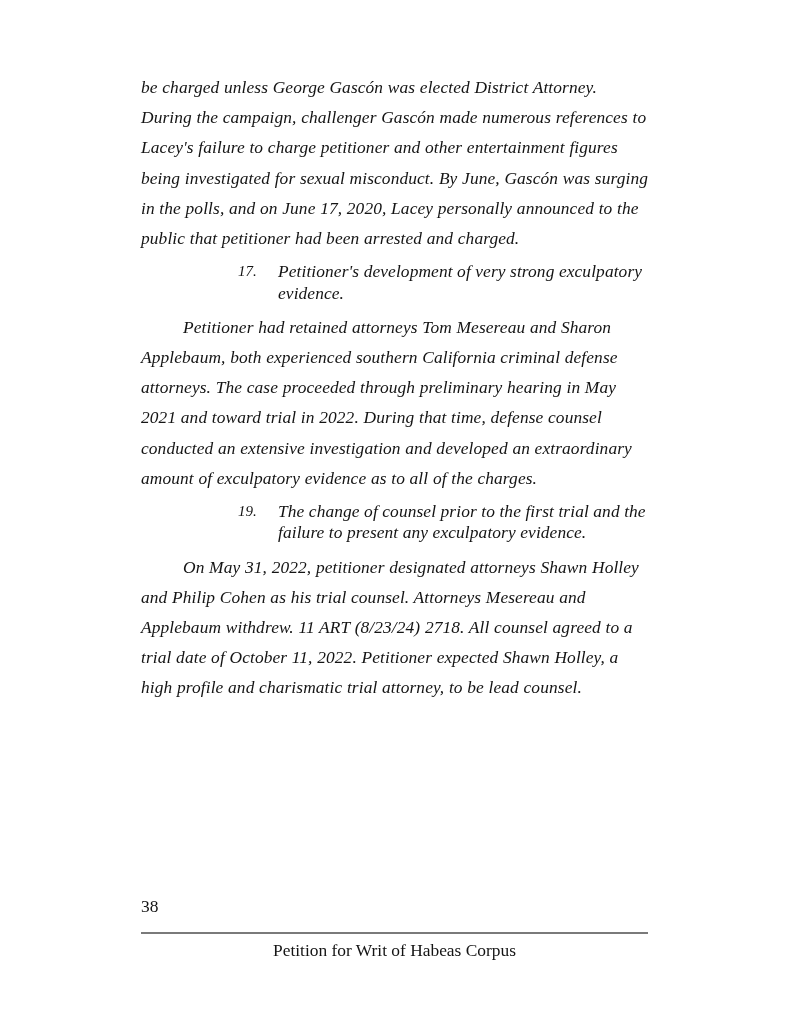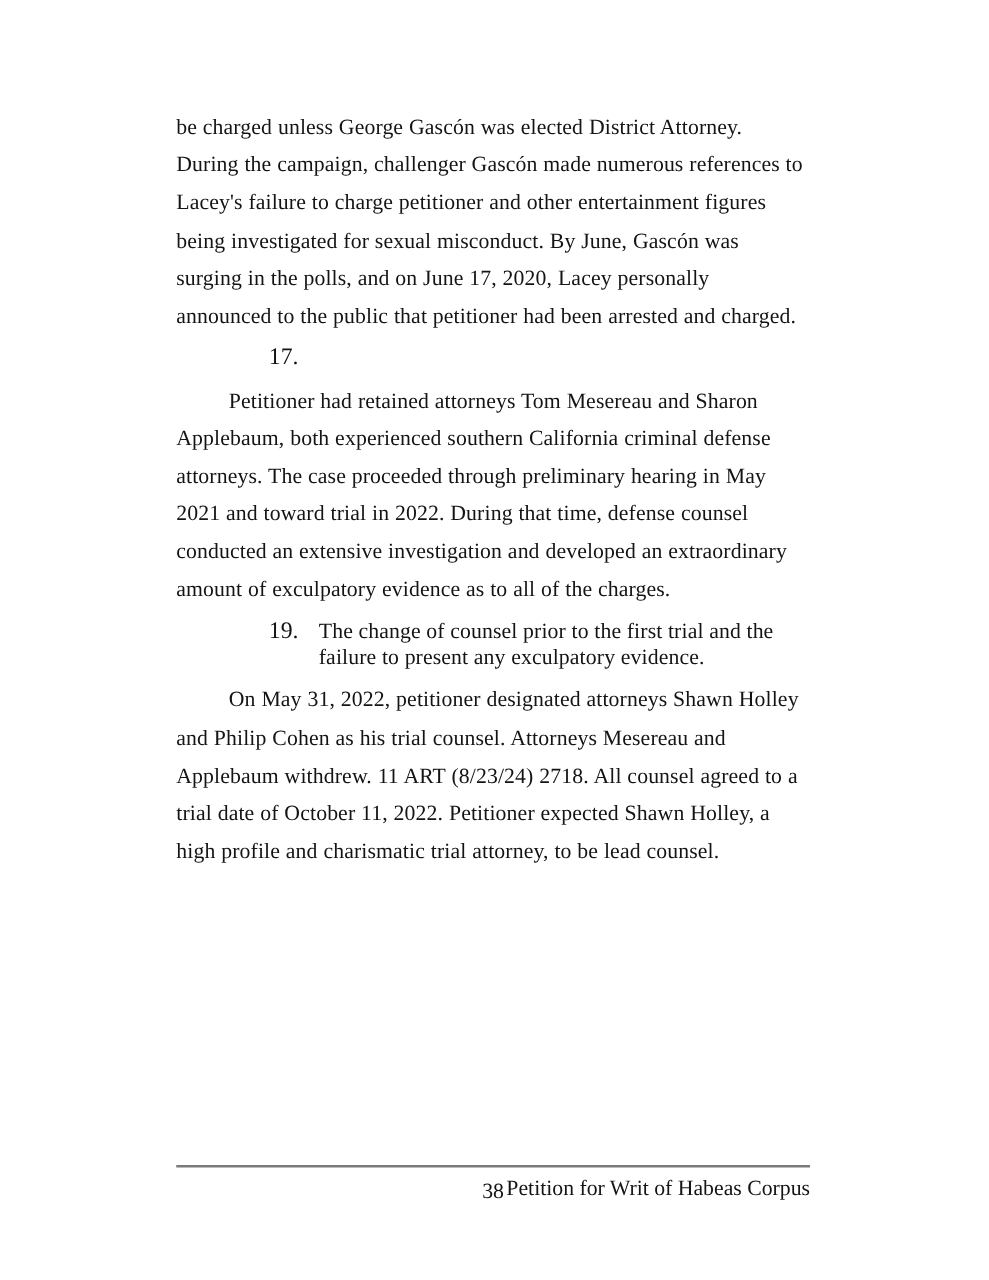--- a/index.html
+++ b/index.html
@@ -22,22 +22,23 @@
     top: 0;
     width: 791px;
     height: 1024px;
     background: #ffffff;
   }
 
   
   .content {
     position: absolute;
     left: 141px;
-    top: 86px;
+    top: 72px;
     width: 507px;
+    font-style: italic;
   }
 
   .para {
     font-size: 17.4px;
     line-height: 30.2px;
     text-align: left;
     text-indent: 42px;
     margin: 0;
     letter-spacing: 0.1px;
     word-spacing: 0.2px;
@@ -49,70 +50,70 @@
   
   .numbered-heading {
     display: flex;
     margin: 0;
     padding-top: 8px;
     padding-bottom: 8px;
   }
   .numbered-heading .num {
     width: 40px;
     flex: 0 0 40px;
-    margin-left: 74px;
-    font-size: 19px;
+    margin-left: 97px;
+    font-size: 15px;
     line-height: 21.3px;
   }
   .numbered-heading .htext {
     flex: 1 1 auto;
     font-size: 17.4px;
     line-height: 21.3px;
     letter-spacing: 0.1px;
   }
 
   
   .page-number {
     position: absolute;
     left: 141px;
-    top: 942px;
+    top: 896px;
     width: 507px;
-    text-align: center;
     font-size: 17.4px;
     line-height: 20px;
   }
   .footer-rule {
     position: absolute;
     left: 141px;
     top: 932px;
     width: 507px;
     height: 2px;
     background: #7a7a7a;
   }
   .footer-text {
     position: absolute;
     left: 141px;
     top: 938px;
     width: 507px;
-    text-align: right;
+    text-align: center;
     font-size: 17.4px;
     line-height: 24px;
   }
 </style>
 </head>
 <body>
 
 <div class="page">
 
   <div class="content">
 
     <p class="para no-indent">be charged unless George Gascón was elected District Attorney. During the campaign, challenger Gascón made numerous references to Lacey's failure to charge petitioner and other entertainment figures being investigated for sexual misconduct. By June, Gascón was surging in the polls, and on June 17, 2020, Lacey personally announced to the public that petitioner had been arrested and charged.</p>
 
     <div class="numbered-heading">
       <span class="num">17.</span>
+      <span class="htext">Petitioner's development of very strong exculpatory evidence.</span>
     </div>
 
     <p class="para">Petitioner had retained attorneys Tom Mesereau and Sharon Applebaum, both experienced southern California criminal defense attorneys. The case proceeded through preliminary hearing in May 2021 and toward trial in 2022. During that time, defense counsel conducted an extensive investigation and developed an extraordinary amount of exculpatory evidence as to all of the charges.</p>
 
     <div class="numbered-heading">
       <span class="num">19.</span>
       <span class="htext">The change of counsel prior to the first trial and the failure to present any exculpatory evidence.</span>
     </div>
 
     <p class="para">On May 31, 2022, petitioner designated attorneys Shawn Holley and Philip Cohen as his trial counsel.  Attorneys Mesereau and Applebaum withdrew. 11 ART (8/23/24) 2718.  All counsel agreed to a trial date of October 11, 2022.  Petitioner expected Shawn Holley, a high profile and charismatic trial attorney, to be lead counsel.</p>

